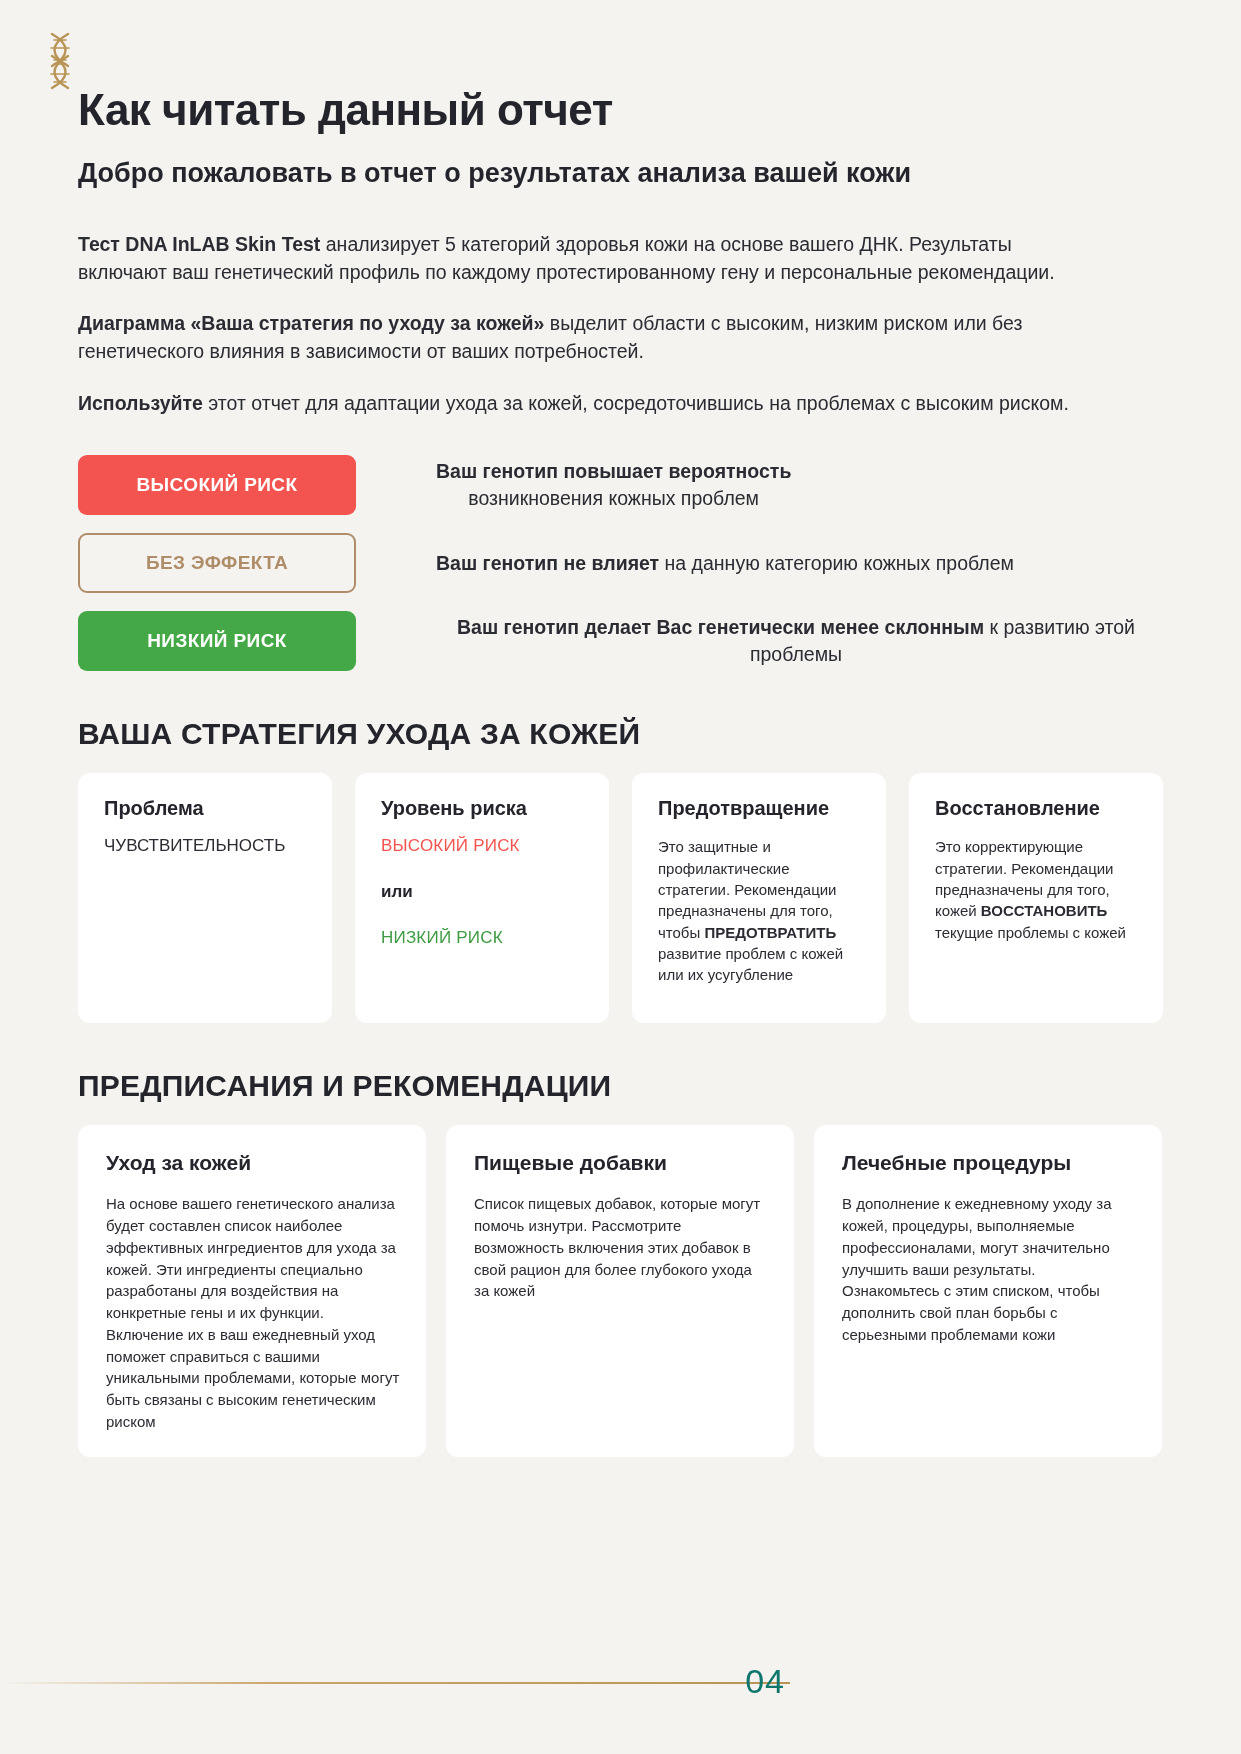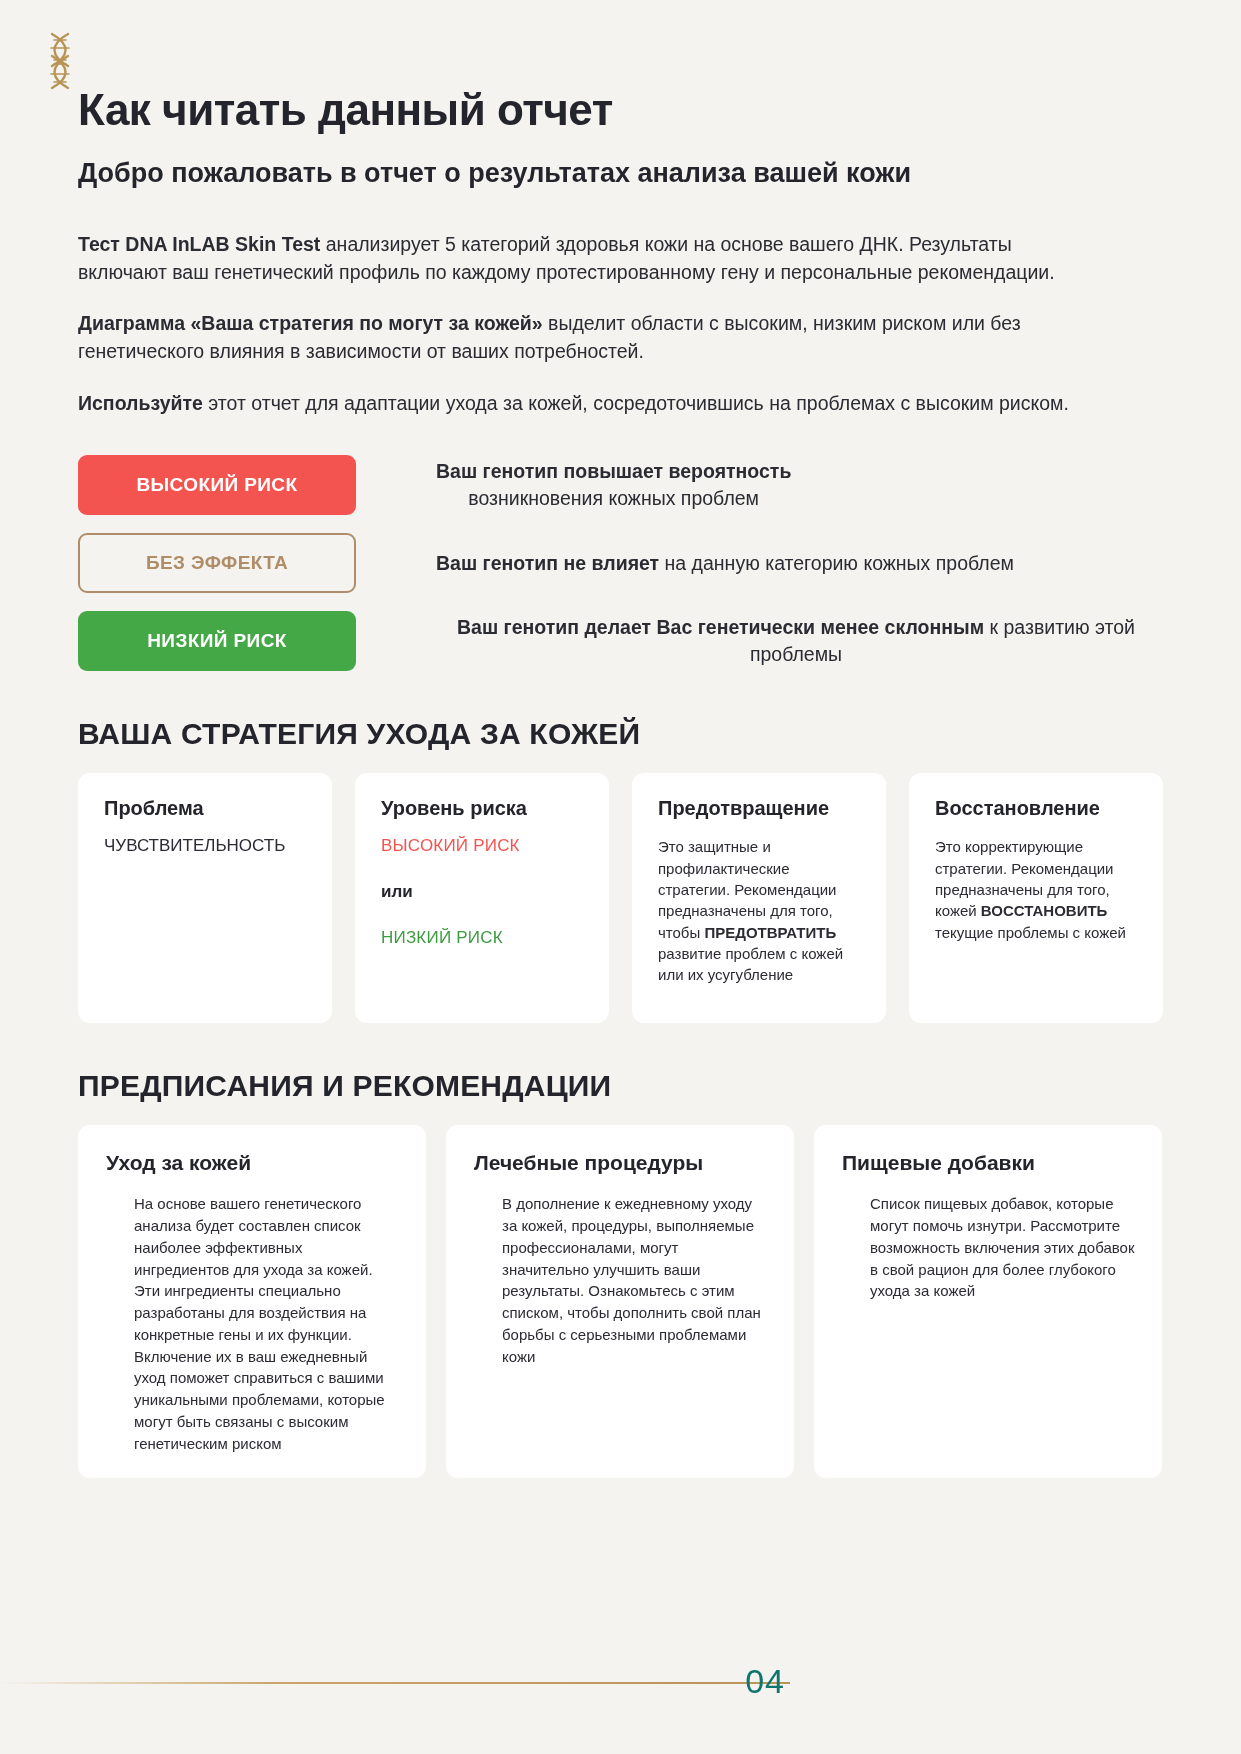--- a/index.html
+++ b/index.html
@@ -179,21 +179,20 @@
     min-height: 300px;
     padding: 26px 26px 24px 28px;
   }
   .cards-recs .card-head {
     font-size: 21px;
     margin-bottom: 18px;
   }
   .cards-recs .card-body {
     font-size: 15px;
     line-height: 1.45;
-    margin-left: 28px;
   }
 
   
   .footer {
     position: absolute;
     left: 0;
     bottom: 52px;
     width: 1241px;
     height: 40px;
   }
@@ -238,21 +237,21 @@
 
   <div class="content">
 
     <h1 class="title">Как читать данный отчет</h1>
     <h2 class="subtitle">Добро пожаловать в отчет о результатах анализа вашей кожи</h2>
 
     <p class="para">
       <b>Тест DNA InLAB Skin Test</b><span> анализирует 5 категорий здоровья кожи на основе вашего ДНК. Результаты включают ваш генетический профиль по каждому протестированному гену и персональные рекомендации.</span>
     </p>
     <p class="para">
-      <b>Диаграмма «Ваша стратегия по могут за кожей»</b><span> выделит области с высоким, низким риском или без генетического влияния в зависимости от ваших потребностей.</span>
+      <b>Диаграмма «Ваша стратегия по уходу за кожей»</b><span> выделит области с высоким, низким риском или без генетического влияния в зависимости от ваших потребностей.</span>
     </p>
     <p class="para">
       <b>Используйте</b><span> этот отчет для адаптации ухода за кожей, сосредоточившись на проблемах с высоким риском.</span>
     </p>
 
     <div class="legend">
 
       <div class="legend-row">
         <div class="badge high">ВЫСОКИЙ РИСК</div>
         <div class="legend-text">
@@ -312,27 +311,27 @@
     <h3 class="section-title">ПРЕДПИСАНИЯ И РЕКОМЕНДАЦИИ</h3>
 
     <div class="cards-recs">
 
       <div class="card">
         <div class="card-head">Уход за кожей</div>
         <div class="card-body">На основе вашего генетического анализа будет составлен список наиболее эффективных ингредиентов для ухода за кожей. Эти ингредиенты специально разработаны для воздействия на конкретные гены и их функции. Включение их в ваш ежедневный уход поможет справиться с вашими уникальными проблемами, которые могут быть связаны с высоким генетическим риском</div>
       </div>
 
       <div class="card">
+        <div class="card-head">Пищевые добавки</div>
+        <div class="card-body">Список пищевых добавок, которые могут помочь изнутри. Рассмотрите возможность включения этих добавок в свой рацион для более глубокого ухода за кожей</div>
+      </div>
+
+      <div class="card">
         <div class="card-head">Лечебные процедуры</div>
         <div class="card-body">В дополнение к ежедневному уходу за кожей, процедуры, выполняемые профессионалами, могут значительно улучшить ваши результаты. Ознакомьтесь с этим списком, чтобы дополнить свой план борьбы с серьезными проблемами кожи</div>
-      </div>
-
-      <div class="card">
-        <div class="card-head">Пищевые добавки</div>
-        <div class="card-body">Список пищевых добавок, которые могут помочь изнутри. Рассмотрите возможность включения этих добавок в свой рацион для более глубокого ухода за кожей</div>
       </div>
 
     </div>
 
   </div>
 
   <div class="footer">
     <div class="footer-rule"></div>
     <div class="page-number">04</div>
   </div>

